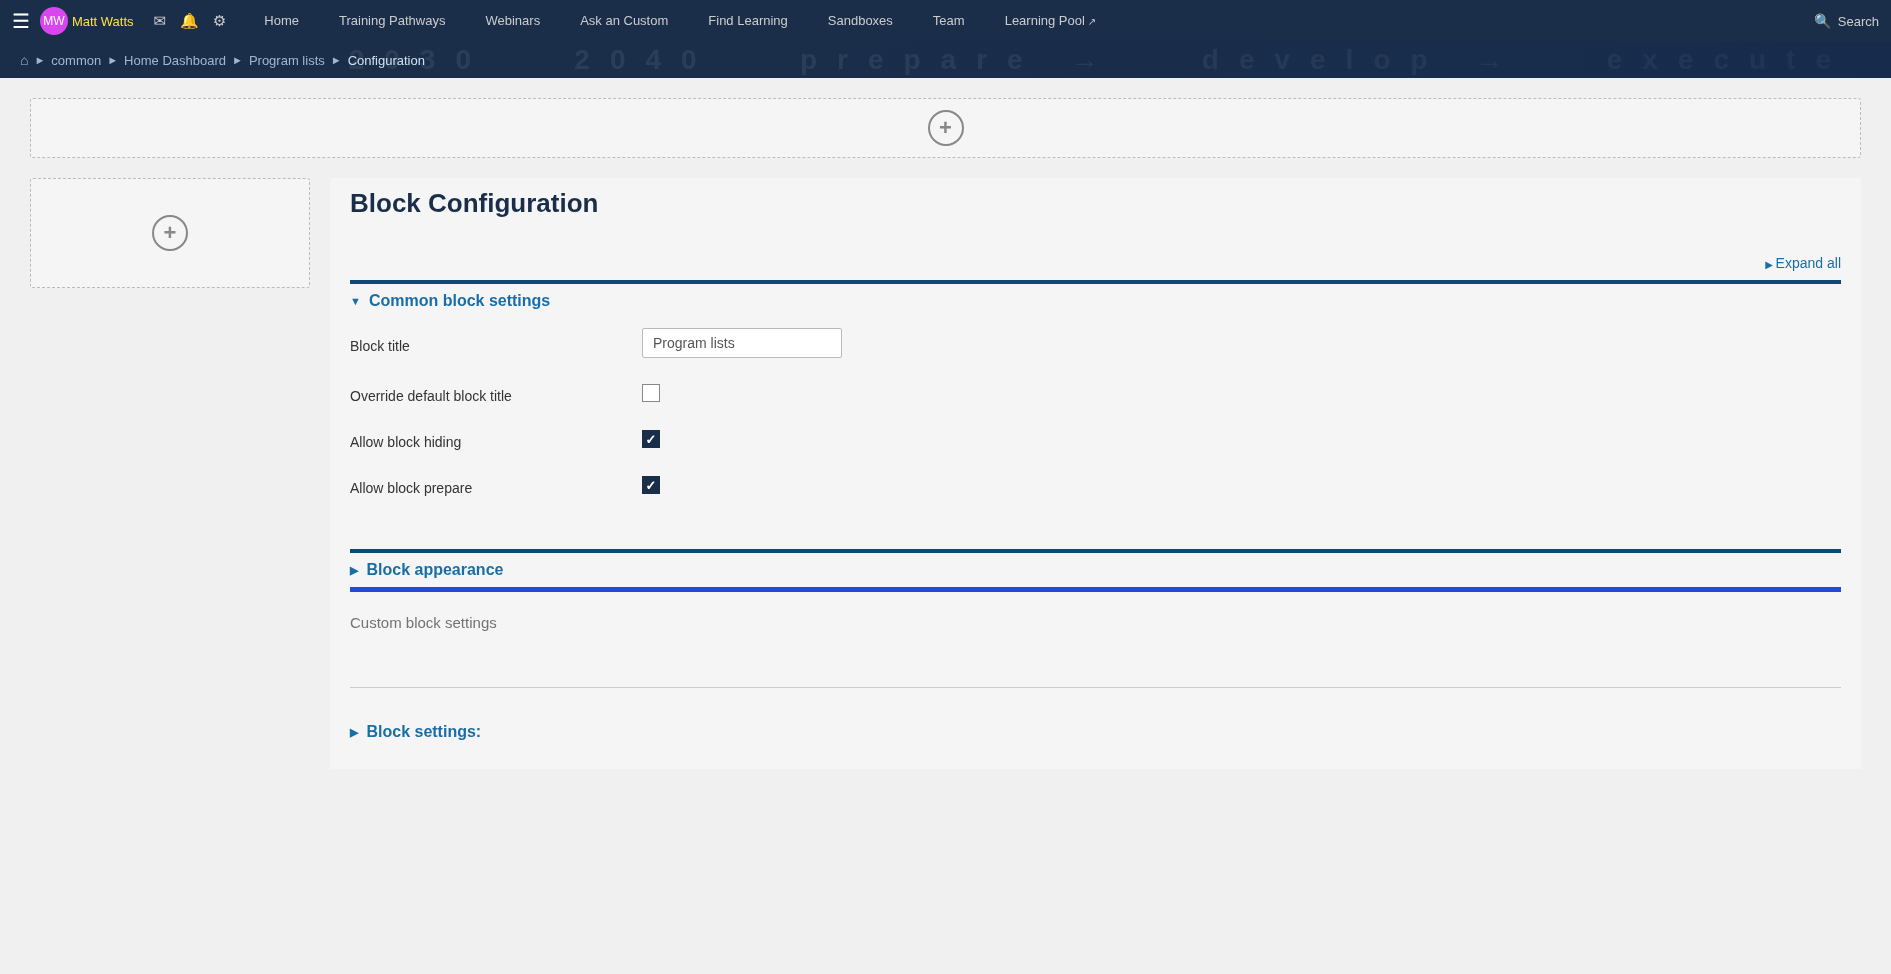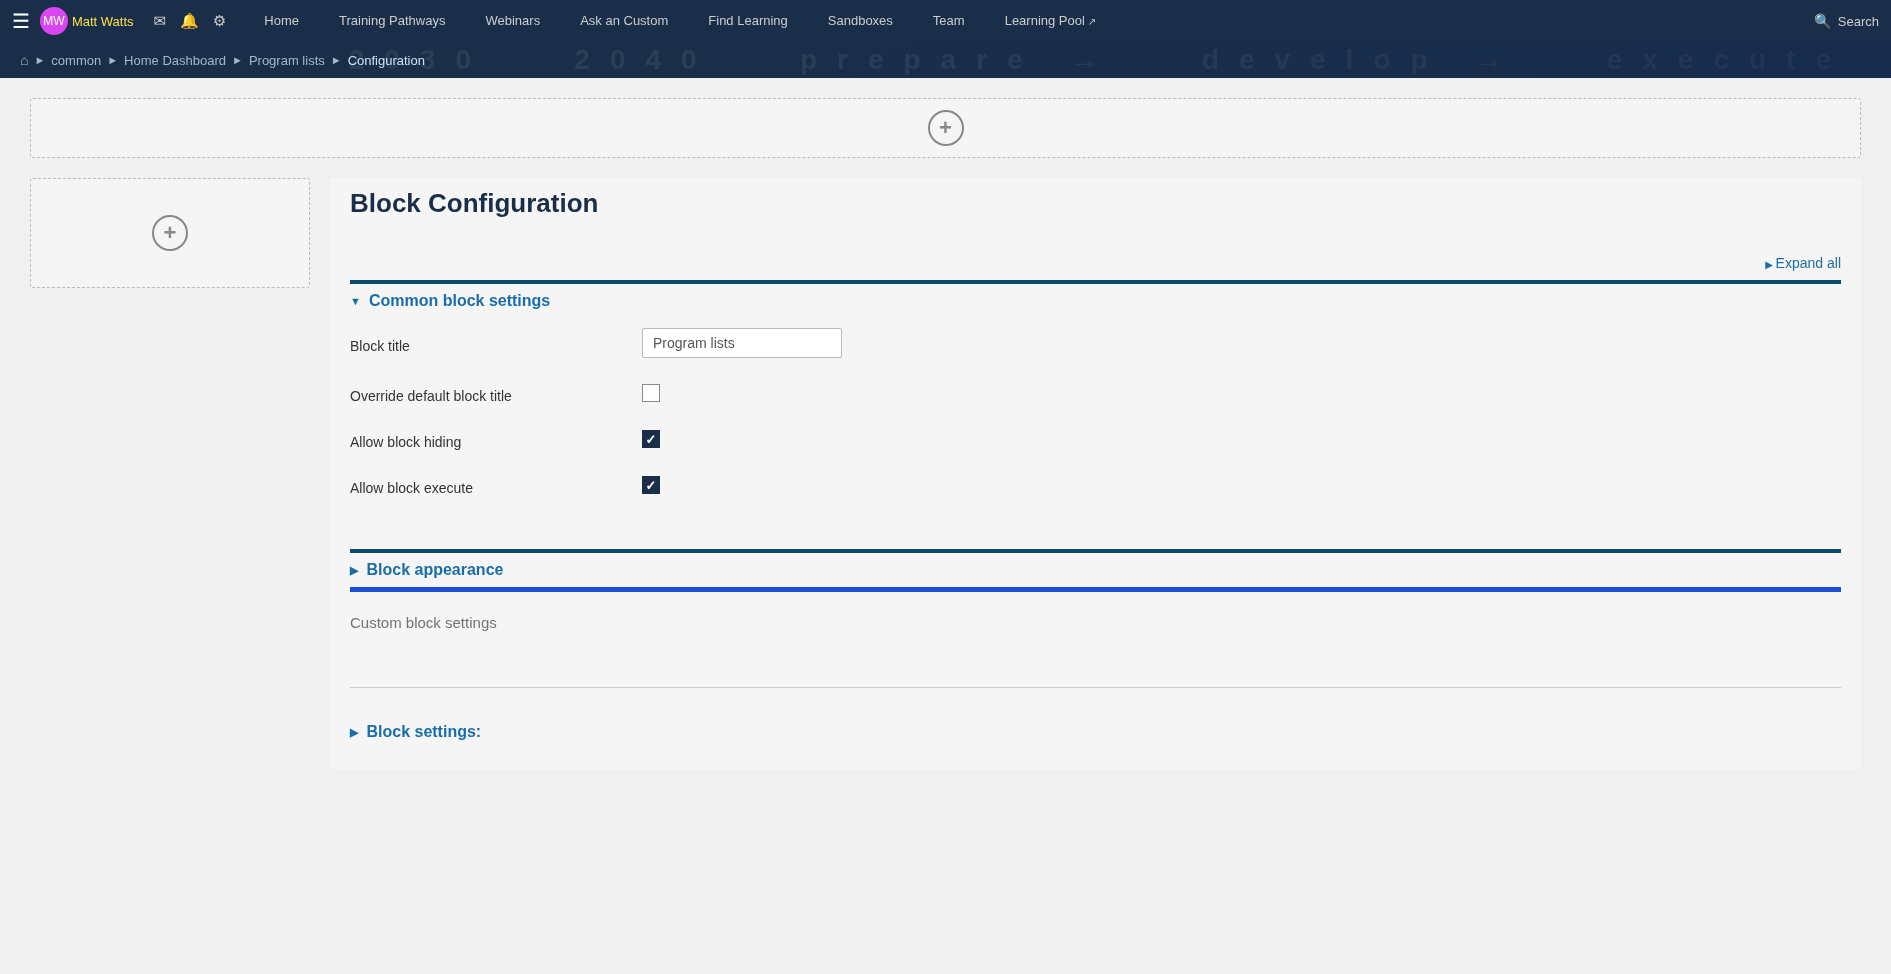--- a/index.html
+++ b/index.html
@@ -328,21 +328,21 @@
           </div>
 
           <div class="form-row">
             <div class="form-label">Allow block hiding</div>
             <div class="form-control">
               <div class="checkbox-custom checked"></div>
             </div>
           </div>
 
           <div class="form-row">
-            <div class="form-label">Allow block execute</div>
+            <div class="form-label">Allow block prepare</div>
             <div class="form-control">
               <div class="checkbox-custom checked"></div>
             </div>
           </div>
 
         </div>
       </div>
 
       <div class="section section-collapsed">
         <div class="section-header collapsed">

